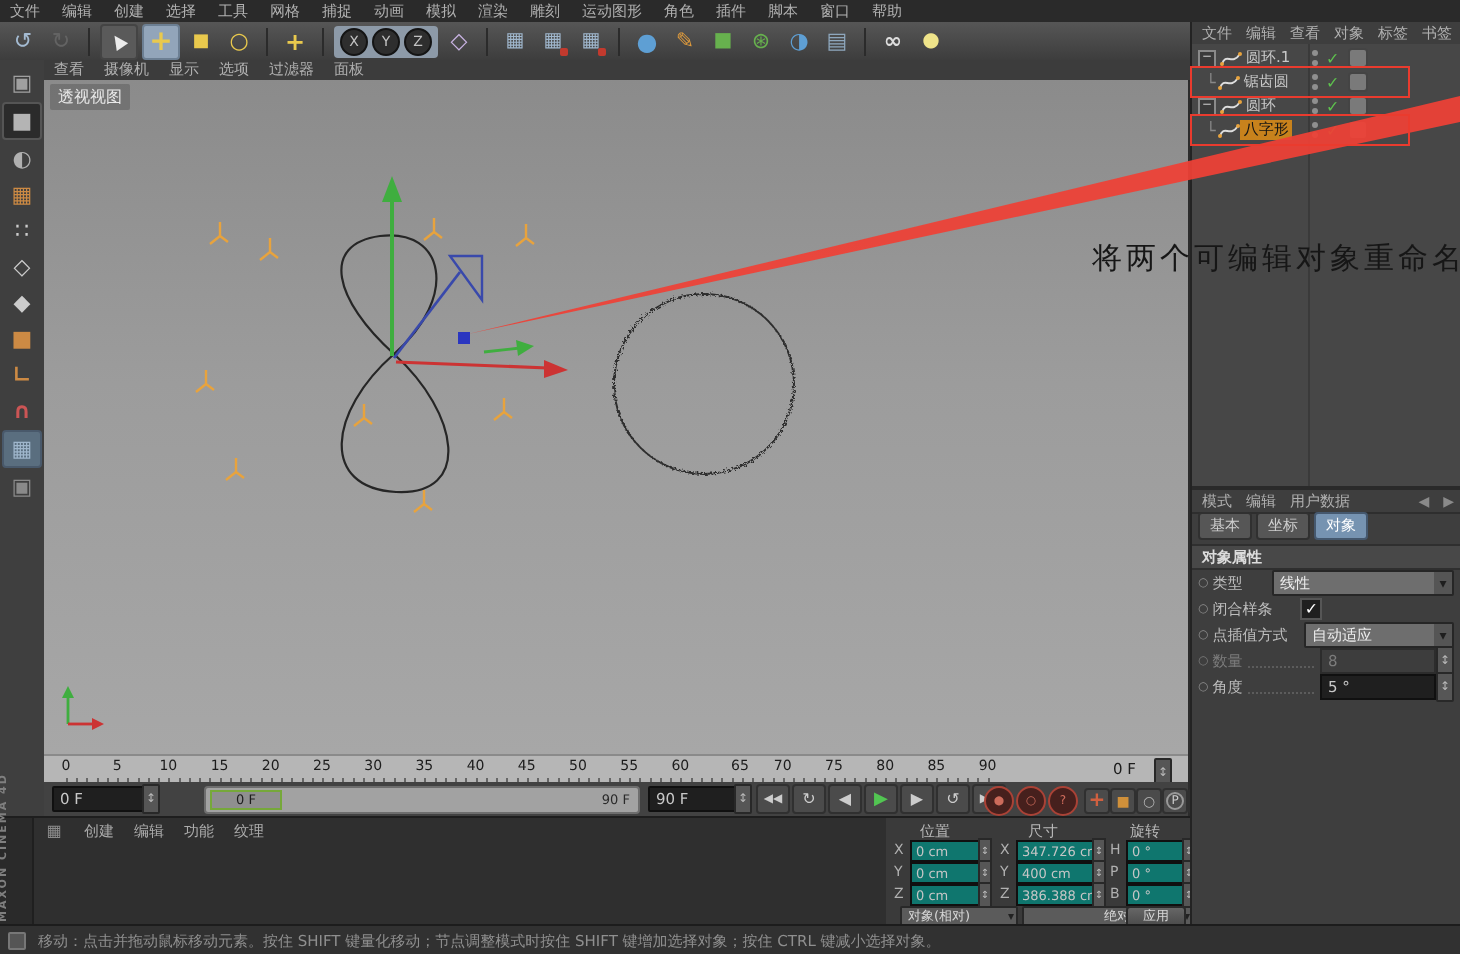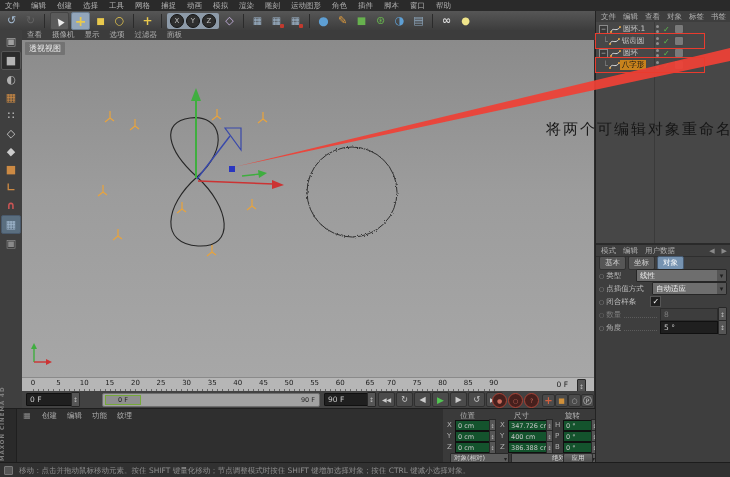--- a/index.html
+++ b/index.html
@@ -102,21 +102,21 @@
   #materials{left:0;top:408px;width:443px;height:54px;background:#2f2f2f;border-top:1px solid #1e1e1e;border-right:1px solid #1e1e1e;}
   #brand{position:absolute;left:0;top:0;width:16px;height:54px;background:#2a2a2a;border-right:1px solid #1f1f1f;}
   #brand .vtxt{position:absolute;left:-1px;top:52px;transform:rotate(-90deg);transform-origin:0 0;
                font-size:5.5px;letter-spacing:1px;color:#7f7f7f;font-weight:bold;white-space:nowrap;width:54px;}
   #matmenu{position:absolute;left:16px;top:1px;height:11px;display:flex;gap:10px;align-items:center;padding-left:6px;font-size:7.5px;color:#ababab;}
   .g-grid::before{content:"▦";color:#8a8a8a;}
   
   #coords{left:443px;top:408px;width:154px;height:54px;background:#3a3a3a;border-top:1px solid #1e1e1e;}
   #coords .hdr{position:absolute;top:2px;font-size:7.5px;color:#b8b8b8;}
   .cl{position:absolute;font-size:7px;color:#b0b0b0;}
-  .cfld{position:absolute;height:9px;background:#14532d;border:1px solid #101010;color:#c6c6c6;font-size:6.5px;
+  .cfld{position:absolute;height:9px;background:#0f766e;border:1px solid #101010;color:#c6c6c6;font-size:6.5px;
         display:flex;align-items:center;padding:0 2px;overflow:hidden;white-space:nowrap;}
   .cst{position:absolute;width:5px;height:11px;background:#565656;border:1px solid #282828;color:#bbb;font-size:5px;
        display:flex;align-items:center;justify-content:center;}
   .cst::before{content:"↕";}
   .cdd{position:absolute;height:9px;background:#5b5b5b;border:1px solid #282828;color:#d8d8d8;font-size:6.5px;
        display:flex;align-items:center;padding:0 8px 0 3px;border-radius:1px;}
   .cdd::after{content:"▾";position:absolute;right:1px;color:#222;font-size:6px;}
   .btn{background:linear-gradient(180deg,#666,#4a4a4a);border:1px solid #2a2a2a;color:#d8d8d8;font-size:6.5px;
        display:flex;align-items:center;justify-content:center;border-radius:2px;}
   
@@ -501,34 +501,35 @@
         <span>编辑</span>
         <span>用户数据</span>
         <span class="navarr" style="margin-left:auto;">◀</span>
         <span class="navarr" style="margin-right:4px;">▶</span>
       </div>
       <div id="attrtabs">
         <span class="tab">基本</span>
         <span class="tab">坐标</span>
         <span class="tab active">对象</span>
       </div>
+      <div id="attrsection">对象属性</div>
       <div class="arow">
         <span class="bullet"></span>
         <span class="alabel">类型</span>
         <div class="dd">线性</div>
       </div>
       <div class="arow">
         <span class="bullet"></span>
+        <span class="alabel">闭合样条</span>
+        <span class="cb" style="margin-left:14px;"></span>
+      </div>
+      <div class="arow">
+        <span class="bullet"></span>
         <span class="alabel">点插值方式</span>
         <div class="dd" style="width:70px;">自动适应</div>
-      </div>
-      <div class="arow">
-        <span class="bullet"></span>
-        <span class="alabel">闭合样条</span>
-        <span class="cb" style="margin-left:14px;"></span>
       </div>
       <div class="arow dis">
         <span class="bullet"></span>
         <span class="alabel">数量</span>
         <span class="leader"></span>
         <span class="spin">
           <span class="fldv">8</span>
           <span class="st"></span>
         </span>
       </div>

